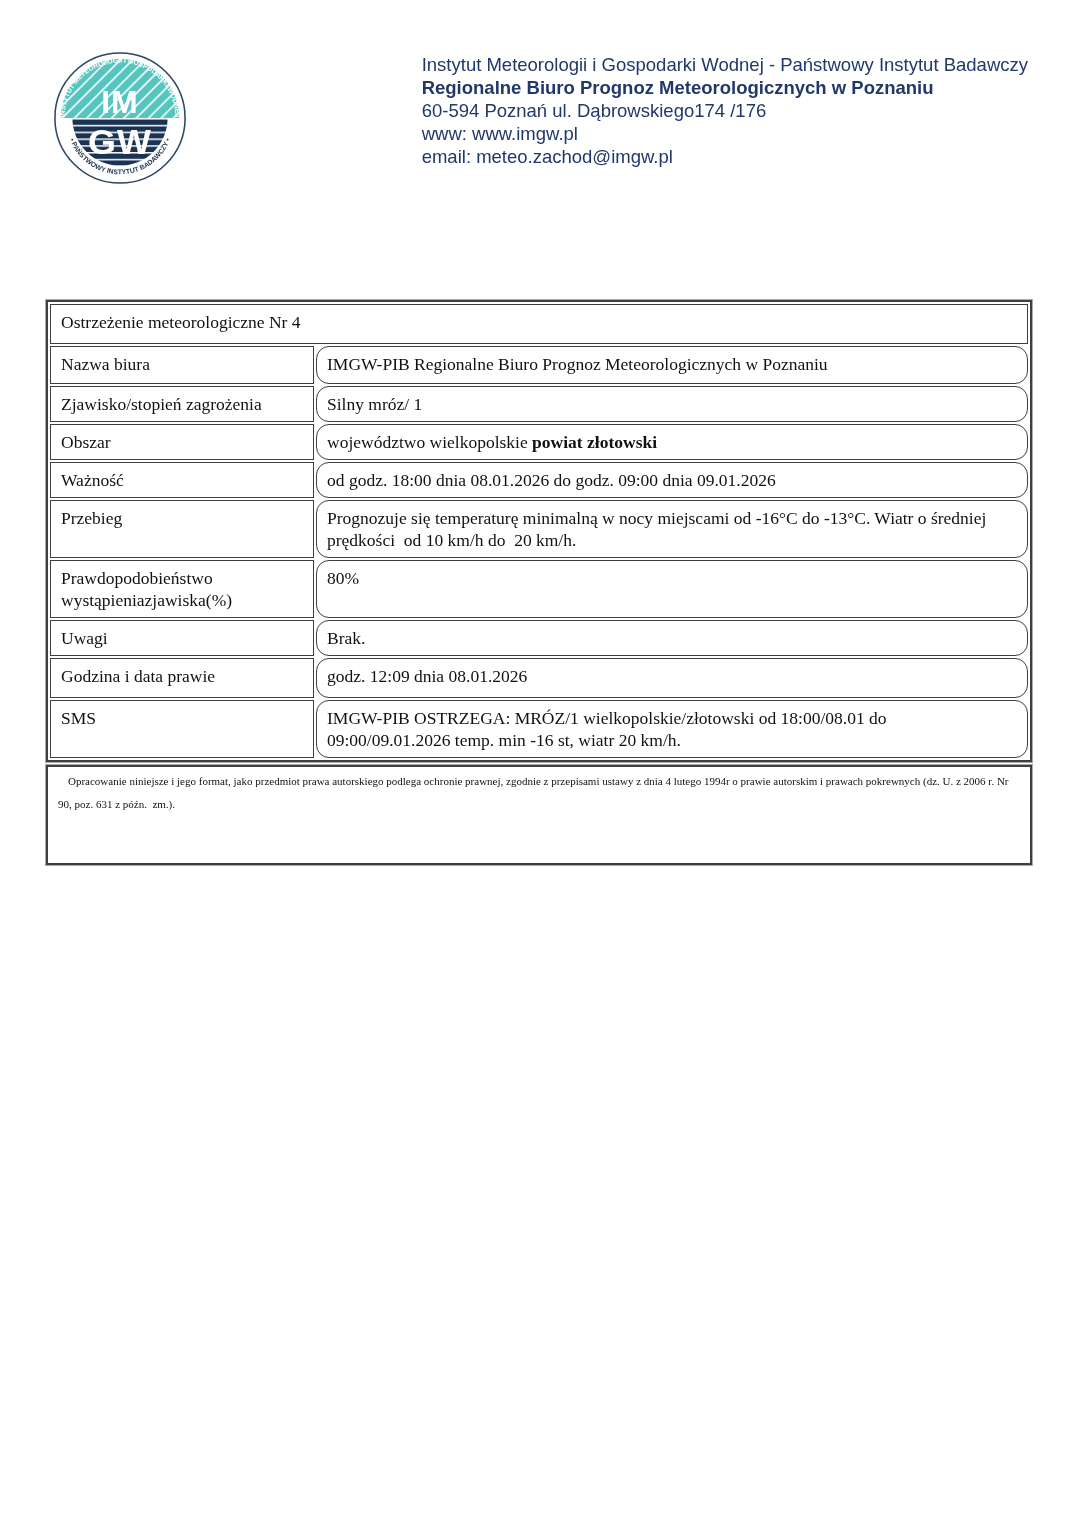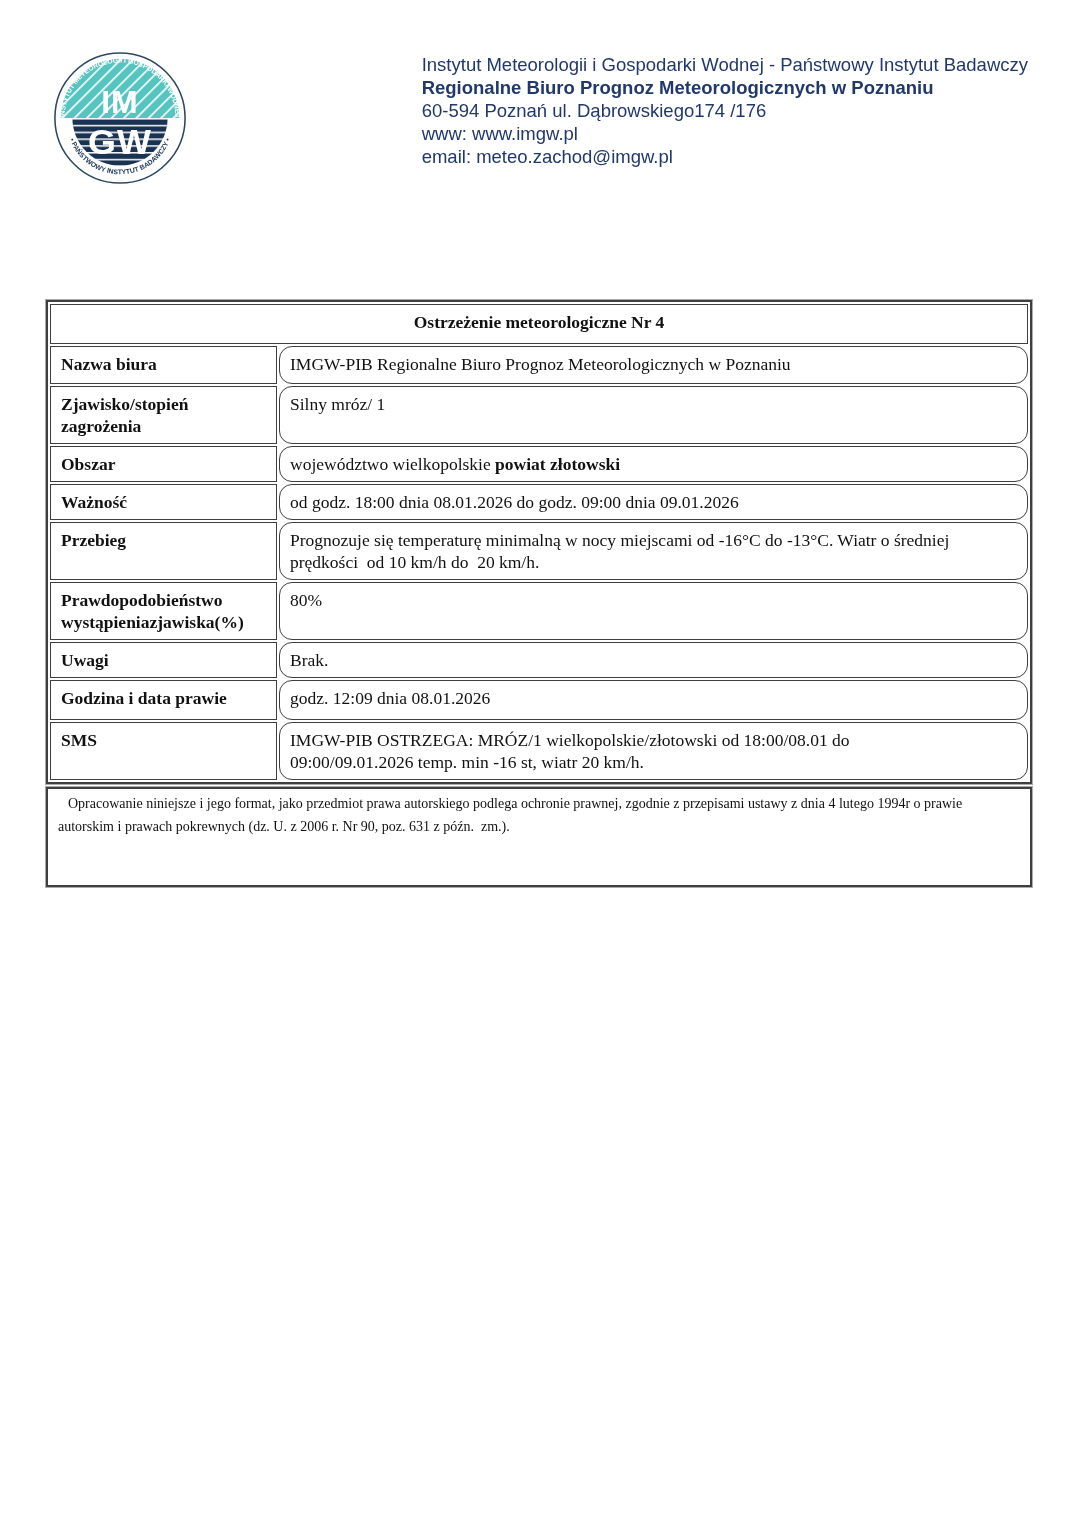--- a/index.html
+++ b/index.html
@@ -21,32 +21,32 @@
   table.warn {
     width:100%; border-collapse:separate; border-spacing:2px;
     border:2px solid #3F3F3F; outline:1px solid #ABABAB; background:#fff;
   }
   table.warn td {
     border:1px solid #3F3F3F; box-sizing:border-box; vertical-align:top;
     padding:6px 10px; font-size:17.5px; line-height:22px; color:#111111;
     background:#fff;
   }
   td.title {
-    text-align:center; font-weight:bold; font-size:21px; line-height:24px;
+    text-align:left; font-weight:normal; font-size:21px; line-height:24px;
     color:#CC1118; height:40px; padding-top:8px;
   }
-  td.lbl { width:227px; font-weight:bold; white-space:pre-wrap; }
+  td.lbl { width:264px; font-weight:normal; white-space:pre-wrap; }
   td.val { white-space:pre-wrap;border-radius:13px; }
   td.val .bold-seg { font-weight:bold; }
   .rh38{height:38px} .rh36{height:36px} .rh35{height:35px} .rh56{height:56px}
   .rh55{height:55px} .rh33{height:33px} .rh40{height:40px} .rh54{height:54px}
   .disclaimer {
     margin-top:3px; box-sizing:border-box; width:100%; min-height:100px;
     border:2px solid #3F3F3F; outline:1px solid #ABABAB; background:#fff;
-    padding:3px 10px 6px 10px; font-size:14px; line-height:23px; color:#111111;
+    padding:3px 10px 6px 10px; font-size:11px; line-height:23px; color:#111111;
   }
   .disclaimer p { margin:0; text-indent:10px; white-space:pre-wrap; }
   
   .logo text { font-family:"Liberation Sans","DejaVu Sans",sans-serif; }
 </style>
 </head>
 <body>
 
 <div class="page">
 

